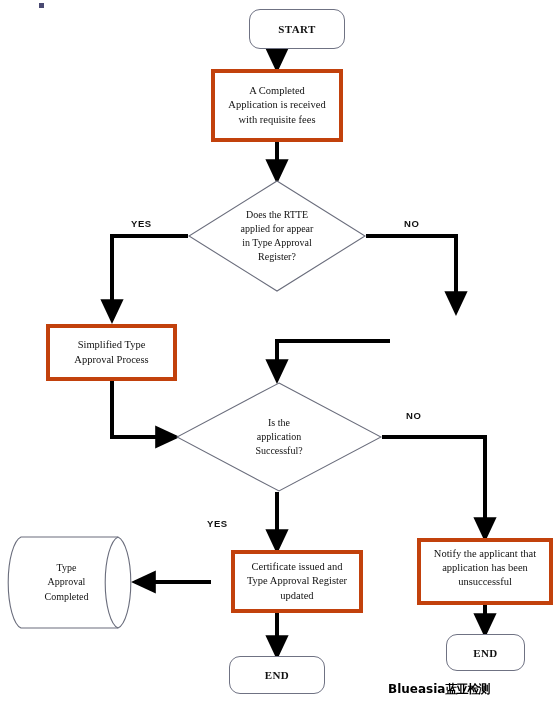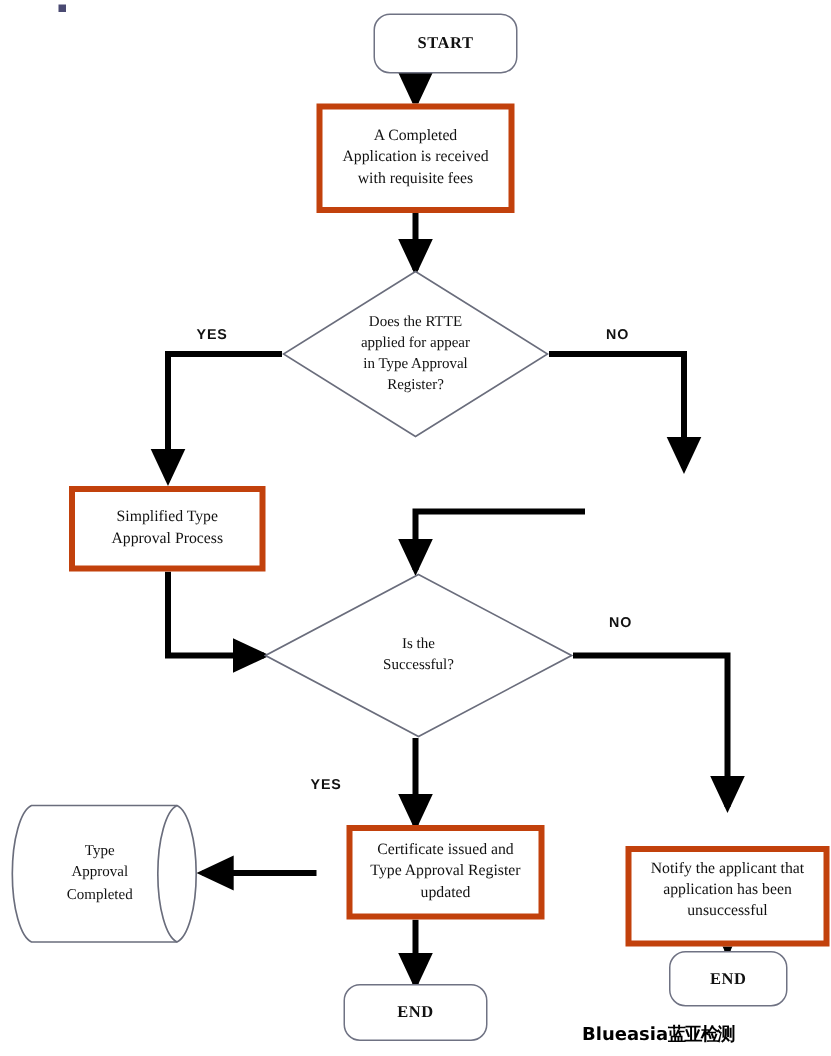--- a/index.html
+++ b/index.html
@@ -202,37 +202,38 @@
     </div>
   </div>
 
 
   <div class="node decision" style="left:176px; top:382px; width:206px; height:110px;justify-content:center;">
     <svg class="dia-shape" viewBox="0 0 206 110" preserveAspectRatio="none" xmlns="http://www.w3.org/2000/svg">
       <polygon points="103,1 205,55 103,109 1,55" fill="#ffffff" stroke="#6a6d7c" stroke-width="1.1"></polygon>
     </svg>
     <div class="dia-label">
       <div>Is the</div>
+      <div>application</div>
       <div>Successful?</div>
     </div>
   </div>
 
   <div class="edge-label" style="left:406px; top:410px;">NO</div>
 
   <div class="edge-label" style="left:207px; top:518px;">YES</div>
 
   <div class="node process" style="left:211px; top:550px; width:132px; height:63px;margin-left:20px;">
     <div>
       <div>Certificate issued and</div>
       <div>Type Approval Register</div>
       <div>updated</div>
     </div>
   </div>
 
-  <div class="node process" style="left:417px; top:538px; width:136px; height:67px;margin-top:26px;">
+  <div class="node process" style="left:417px; top:538px; width:136px; height:67px;">
     <div style="align-self:flex-start; margin-top:3px;">
       <div>Notify the applicant that</div>
       <div>application has been</div>
       <div>unsuccessful</div>
     </div>
   </div>
 
   <div class="node cylinder" style="left:6px; top:535px; width:129px; height:95px;">
     <svg class="cyl-shape" viewBox="0 0 129 95" preserveAspectRatio="none" xmlns="http://www.w3.org/2000/svg">
       <path d="M15,2 L112,2 A15,46 0 0,1 112,93 L15,93 A15,46 0 0,1 15,2 z" fill="#ffffff" stroke="#6a6d7c" stroke-width="1.1"></path>

